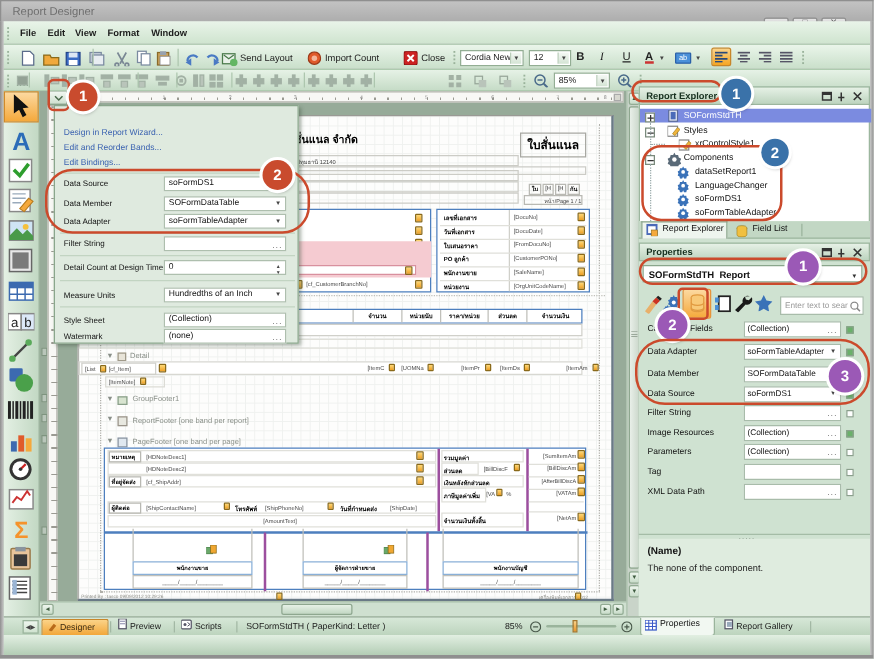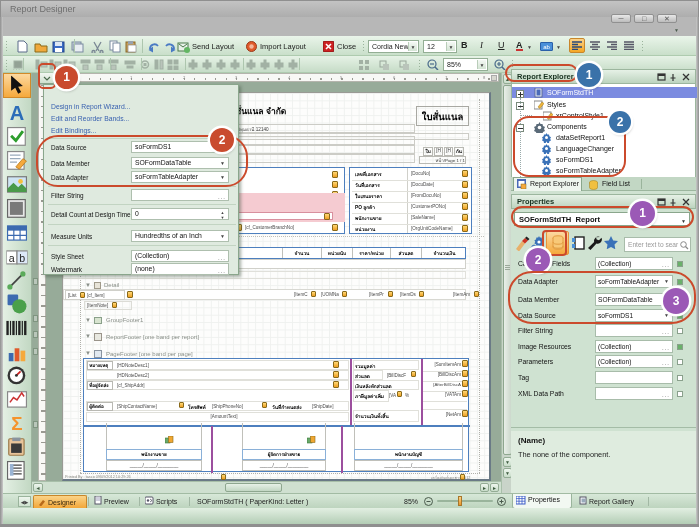--- a/index.html
+++ b/index.html
@@ -86,20 +86,28 @@
   <div id="title" class="abs">
       <span class="t">Report Designer</span>
     </div>
   <div class="winbtn" style="left:611px;">─</div>
   <div class="winbtn" style="left:634px;">□</div>
   <div class="winbtn" style="left:657px;">✕</div>
   <div class="abs" style="left:674px;top:27px;font-size:5px;color:#4a5a4c;">▼</div>
     <div id="frL" class="abs"></div>
     <div id="frR" class="abs"></div>
     <div id="frB" class="abs"></div>
+  <div id="menubar" class="abs">
+    <div class="grip" style="left:2px;top:4px;height:11px;"></div>
+    <span class="menu" style="left:13px;">File</span>
+    <span class="menu" style="left:35px;">Edit</span>
+    <span class="menu" style="left:57px;">View</span>
+    <span class="menu" style="left:83px;">Format</span>
+    <span class="menu" style="left:118px;">Window</span>
+  </div>
   <div id="tb1" class="abs">
     <div class="grip" style="left:2px;top:4px;height:12px;"></div>
     <svg class="abs" style="left:13px;top:4px;" width="350" height="13">
 
       <path d="M2 1 h6 l3 3 v8 h-9 z" fill="#fff" stroke="#5a6b8a" stroke-width="1"></path>
 
       <path d="M19 4 h5 l1 2 h6 v6 h-12 z" fill="#f0a93c" stroke="#8a6a1a" stroke-width="1"></path>
 
       <rect x="37" y="2" width="11" height="10" fill="#3a6bc4" stroke="#23448a"></rect>
         <rect x="39" y="2" width="7" height="4" fill="#dce6f4"></rect>
@@ -130,21 +138,21 @@
         <path d="M163 4 l4 3 l4 -3" fill="none" stroke="#4a7a4a"></path>
         <circle cx="171" cy="10" r="3" fill="#63b663"></circle>
     </svg>
     <div class="sep" style="left:71px;top:3px;height:14px;"></div>
     <div class="sep" style="left:139px;top:3px;height:14px;"></div>
     <span class="tbtxt" style="left:189px;top:6px;">Send Layout</span>
     <svg class="abs" style="left:243px;top:5px;" width="11" height="11">
         <circle cx="5.5" cy="5.5" r="5" fill="#e05a2b" stroke="#9a3a1a"></circle>
         <circle cx="5.5" cy="5.5" r="2.2" fill="#f4b59a"></circle>
       </svg>
-    <span class="tbtxt" style="left:257px;top:6px;">Import Layout</span>
+    <span class="tbtxt" style="left:257px;top:6px;">Import Count</span>
     <svg class="abs" style="left:320px;top:5px;" width="11" height="11">
         <rect x="0" y="0" width="11" height="11" rx="2" fill="#cc2222" stroke="#881111"></rect>
         <path d="M3 3 l5 5 M8 3 l-5 5" stroke="#fff" stroke-width="1.6"></path>
       </svg>
     <span class="tbtxt" style="left:334px;top:6px;">Close</span>
     <div class="grip" style="left:359px;top:4px;height:12px;"></div>
     <div class="combo" style="left:365px;top:4px;width:51px;height:13px;">Cordia New<span class="da">▼</span></div>
     <div class="combo" style="left:420px;top:4px;width:34px;height:13px;">12<span class="da">▼</span></div>
     <span class="abs" style="left:458px;top:4px;font-size:9px;font-weight:bold;color:#222;">B</span>
     <span class="abs" style="left:477px;top:4px;font-size:9px;font-style:italic;font-family:'Liberation Serif',serif;color:#222;">I</span>

